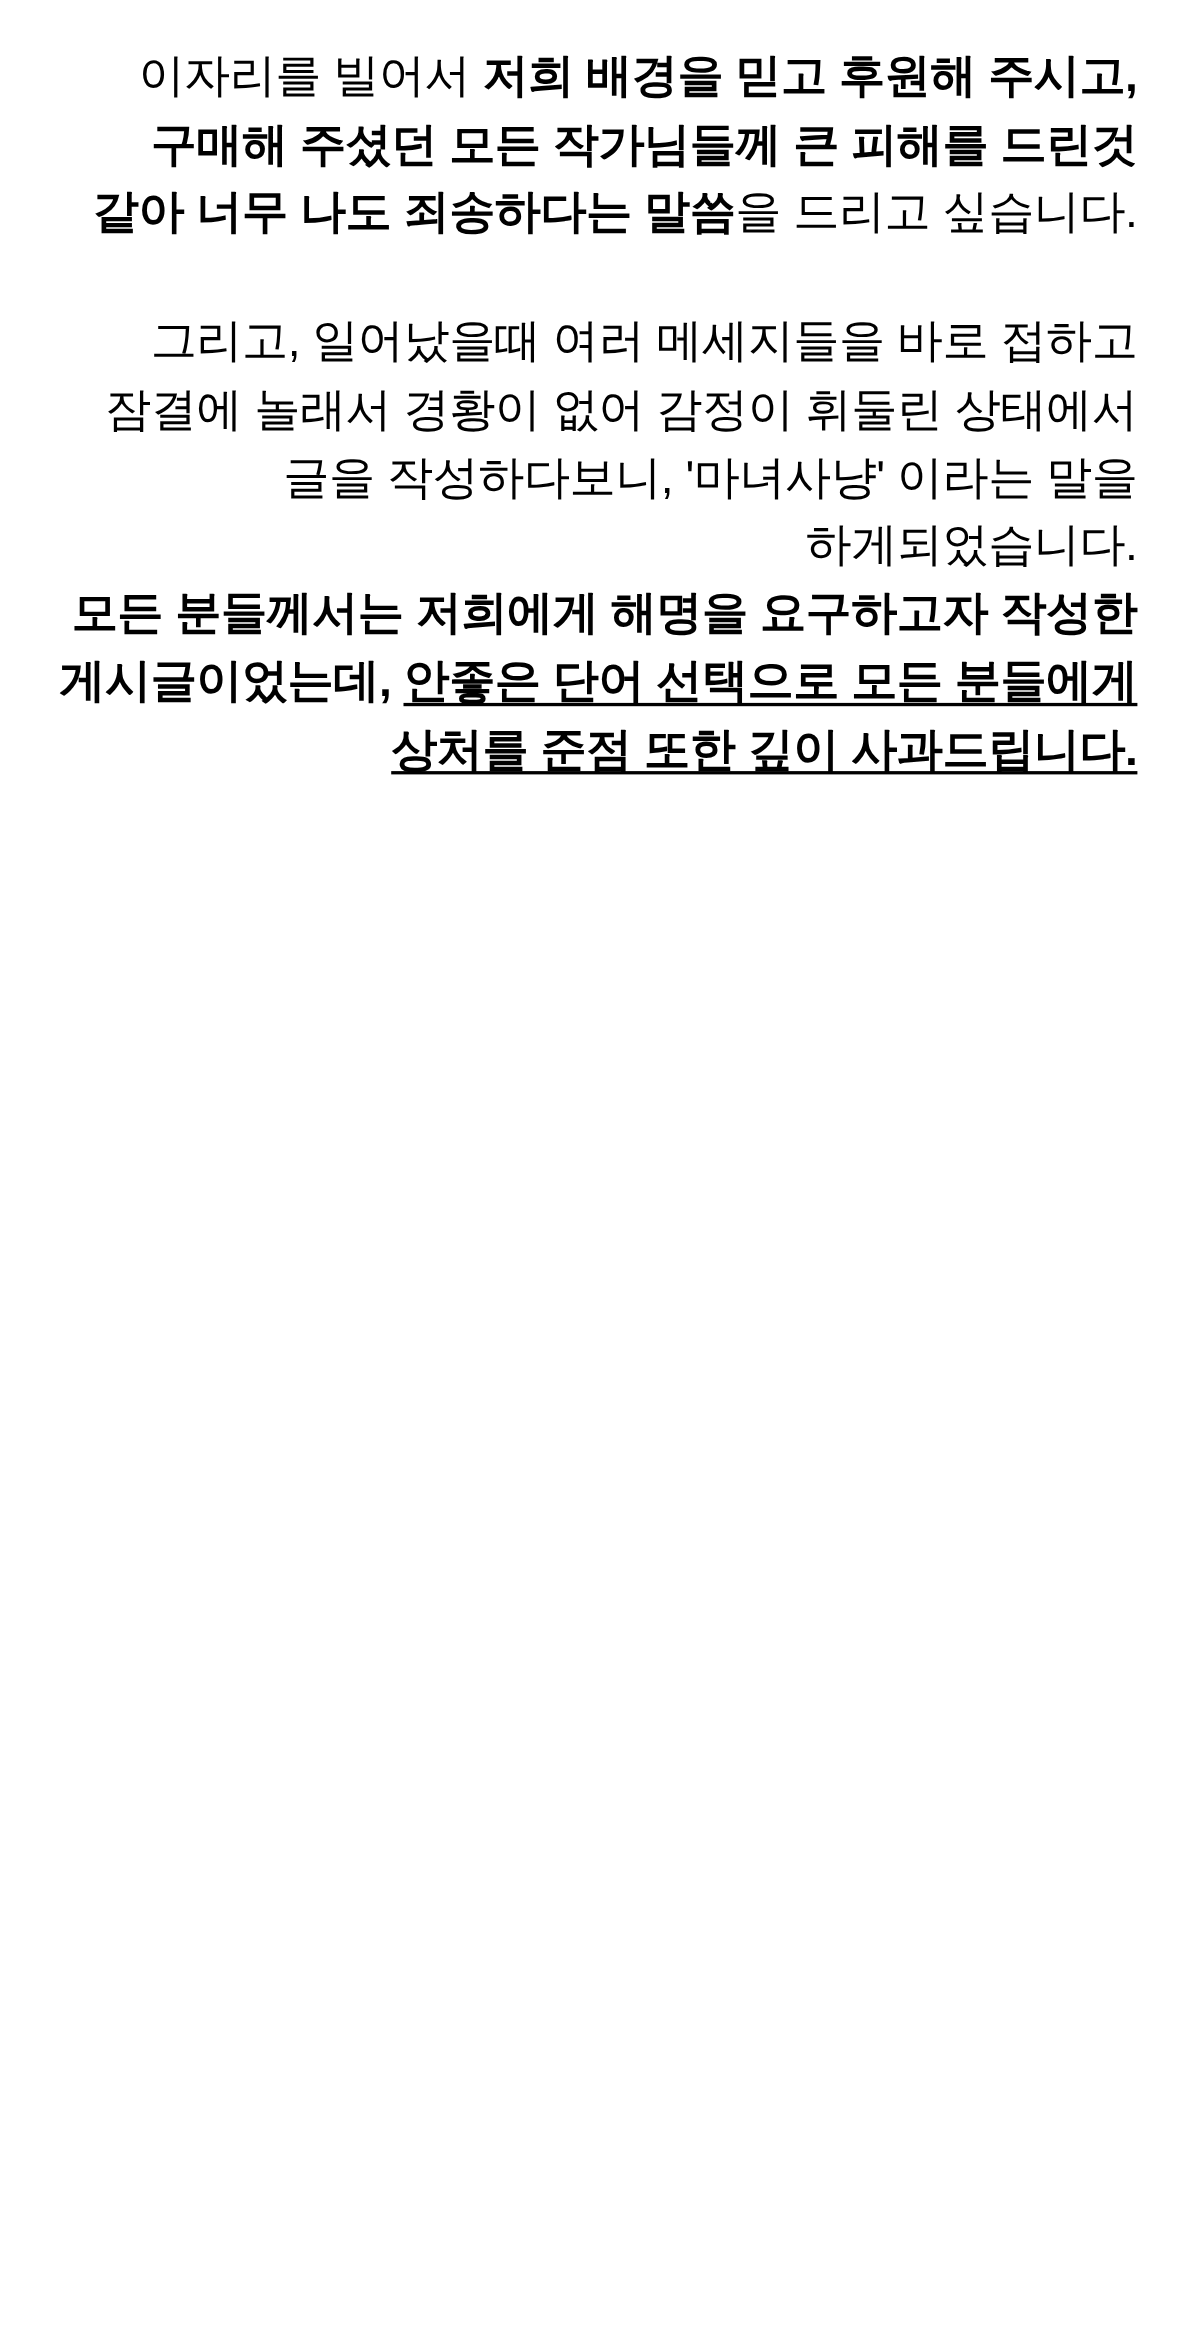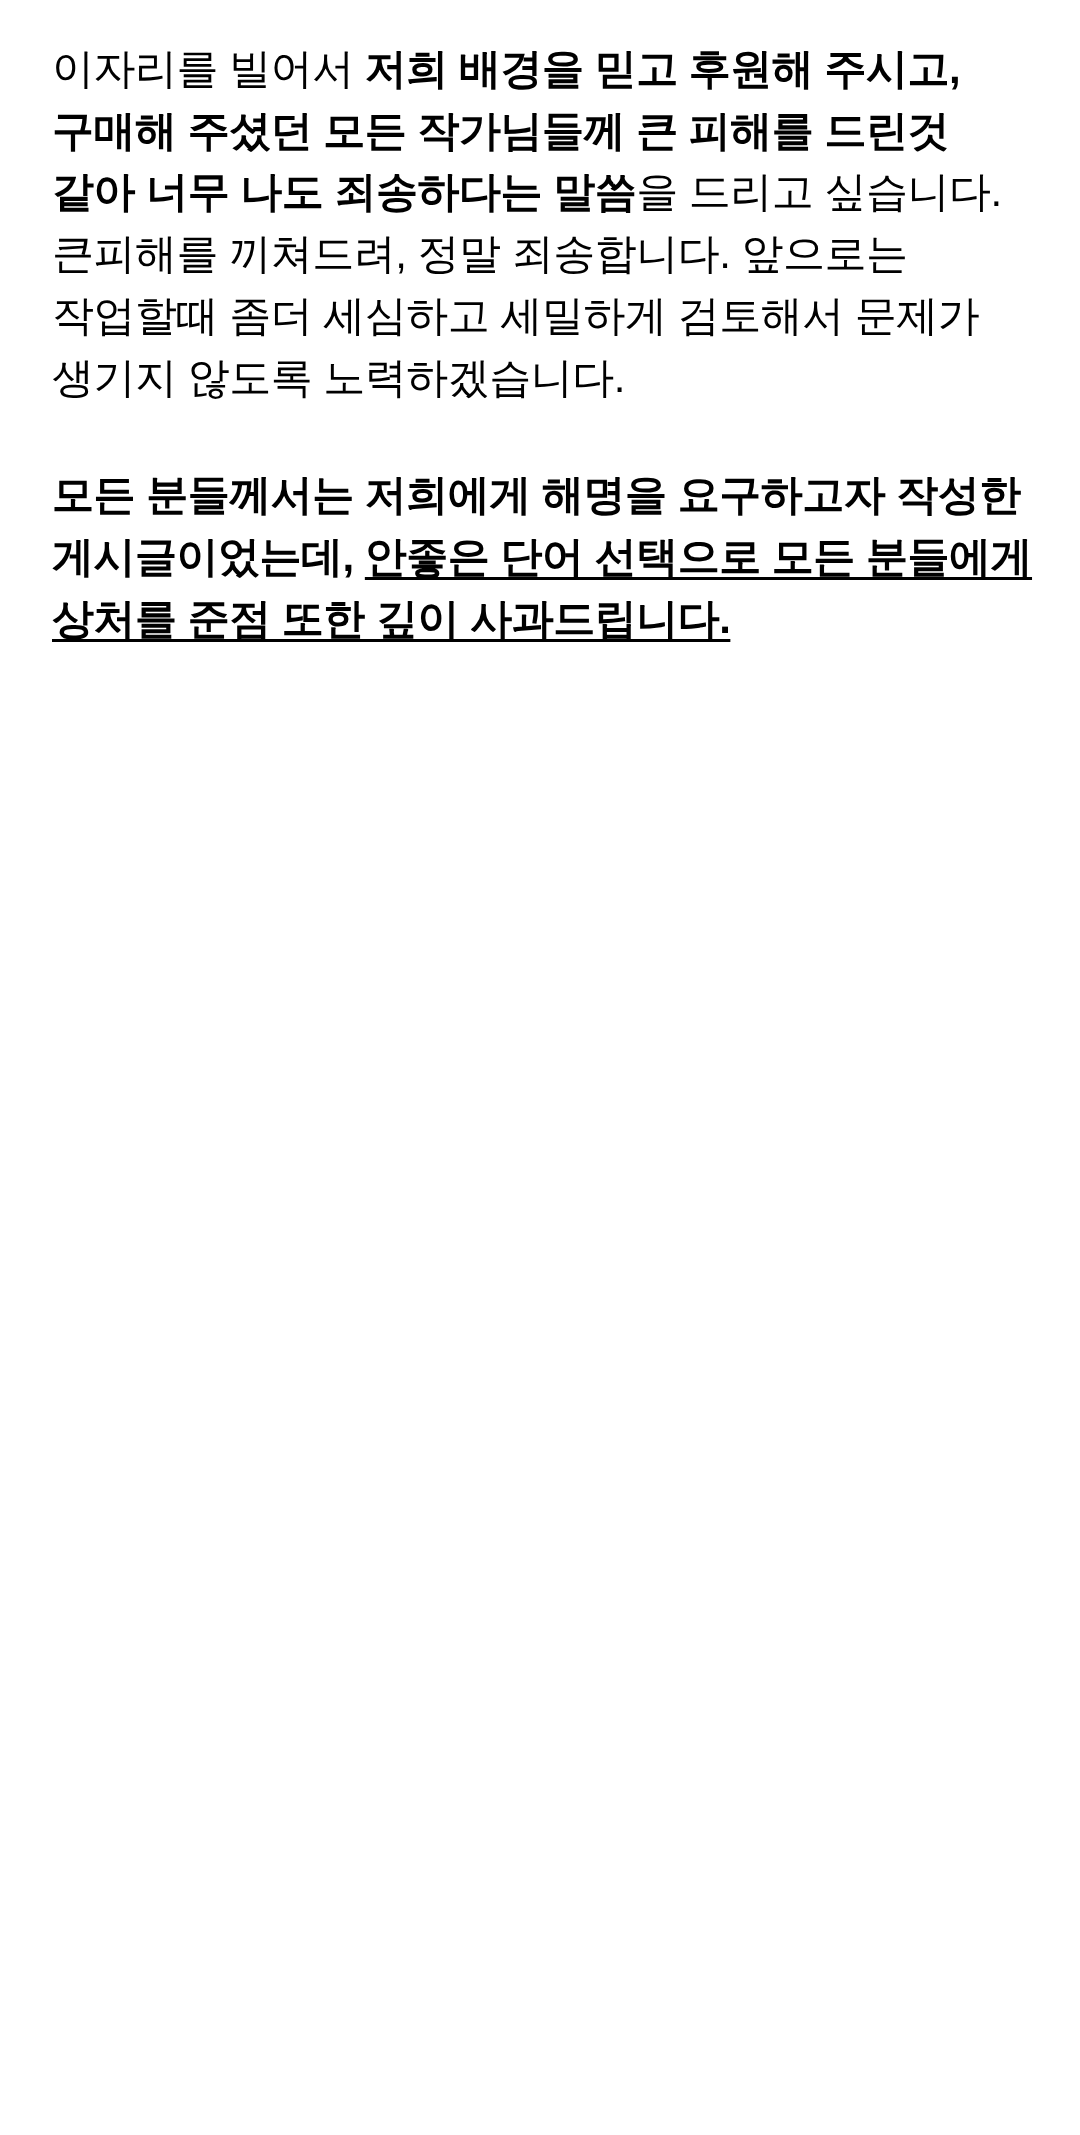--- a/index.html
+++ b/index.html
@@ -13,20 +13,21 @@
     font-family: "Liberation Sans", "DejaVu Sans", sans-serif;
     color: #000000;
     -webkit-font-smoothing: antialiased;
   }
   .page {
     width: 1080px;
     min-height: 2135px;
     box-sizing: border-box;
     padding: 38px 46px 30px 52px;
     background: #ffffff;
+    text-align: right;
   }
   .para {
     font-size: 42px;
     line-height: 1.47;
     letter-spacing: -0.5px;
     word-break: keep-all;
     margin: 0;
   }
   .inline-bold {
     font-weight: bold;
@@ -39,18 +40,18 @@
   .spacer {
     height: 56px;
   }
 </style>
 </head>
 <body>
 
 <div class="page">
   <div id="content">
       <p class="para"><span>이자리를 빌어서 </span><span class="inline-bold">저희 배경을 믿고 후원해 주시고, 구매해 주셨던 모든 작가님들께 큰 피해를 드린것 같아 너무 나도 죄송하다는 말씀</span><span>을 드리고 싶습니다.</span></p>
-      <p class="para"><span>큰피해를 끼쳐드려, 정말 죄송합니다. 앞으로는 작업할때 좀더 세심하고 세밀하게 검토해서 문제가 생기지 않도록 노력하겠습니다.</span></p>
       <div class="spacer"></div>
+      <p class="para"><span>그리고, 일어났을때 여러 메세지들을 바로 접하고 잠결에 놀래서 경황이 없어 감정이 휘둘린 상태에서 글을 작성하다보니, '마녀사냥' 이라는 말을 하게되었습니다.</span></p>
       <p class="para"><span class="inline-bold">모든 분들께서는 저희에게 해명을 요구하고자 작성한 게시글이었는데, </span><span class="inline-bold inline-underline">안좋은 단어 선택으로 모든 분들에게 상처를 준점 또한 깊이 사과드립니다.</span></p>
       <div class="spacer"></div>
     </div>
 </div>
 
 </body></html>

